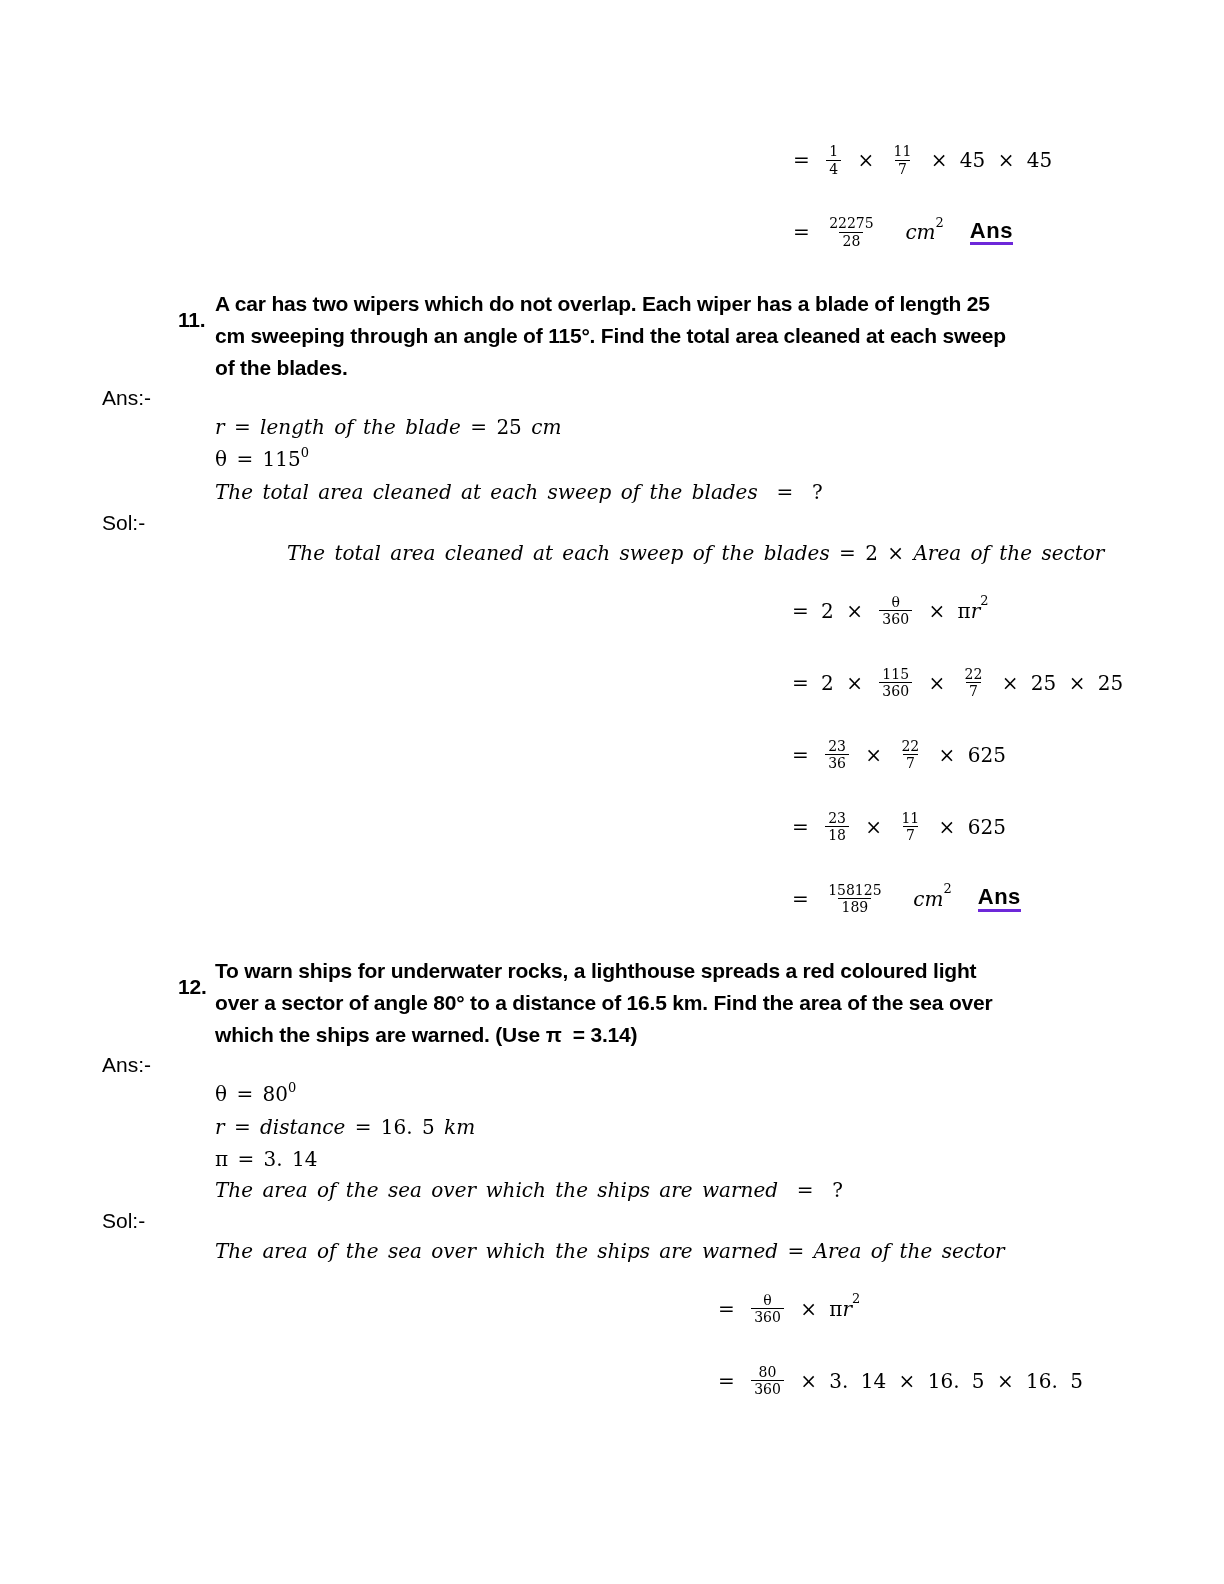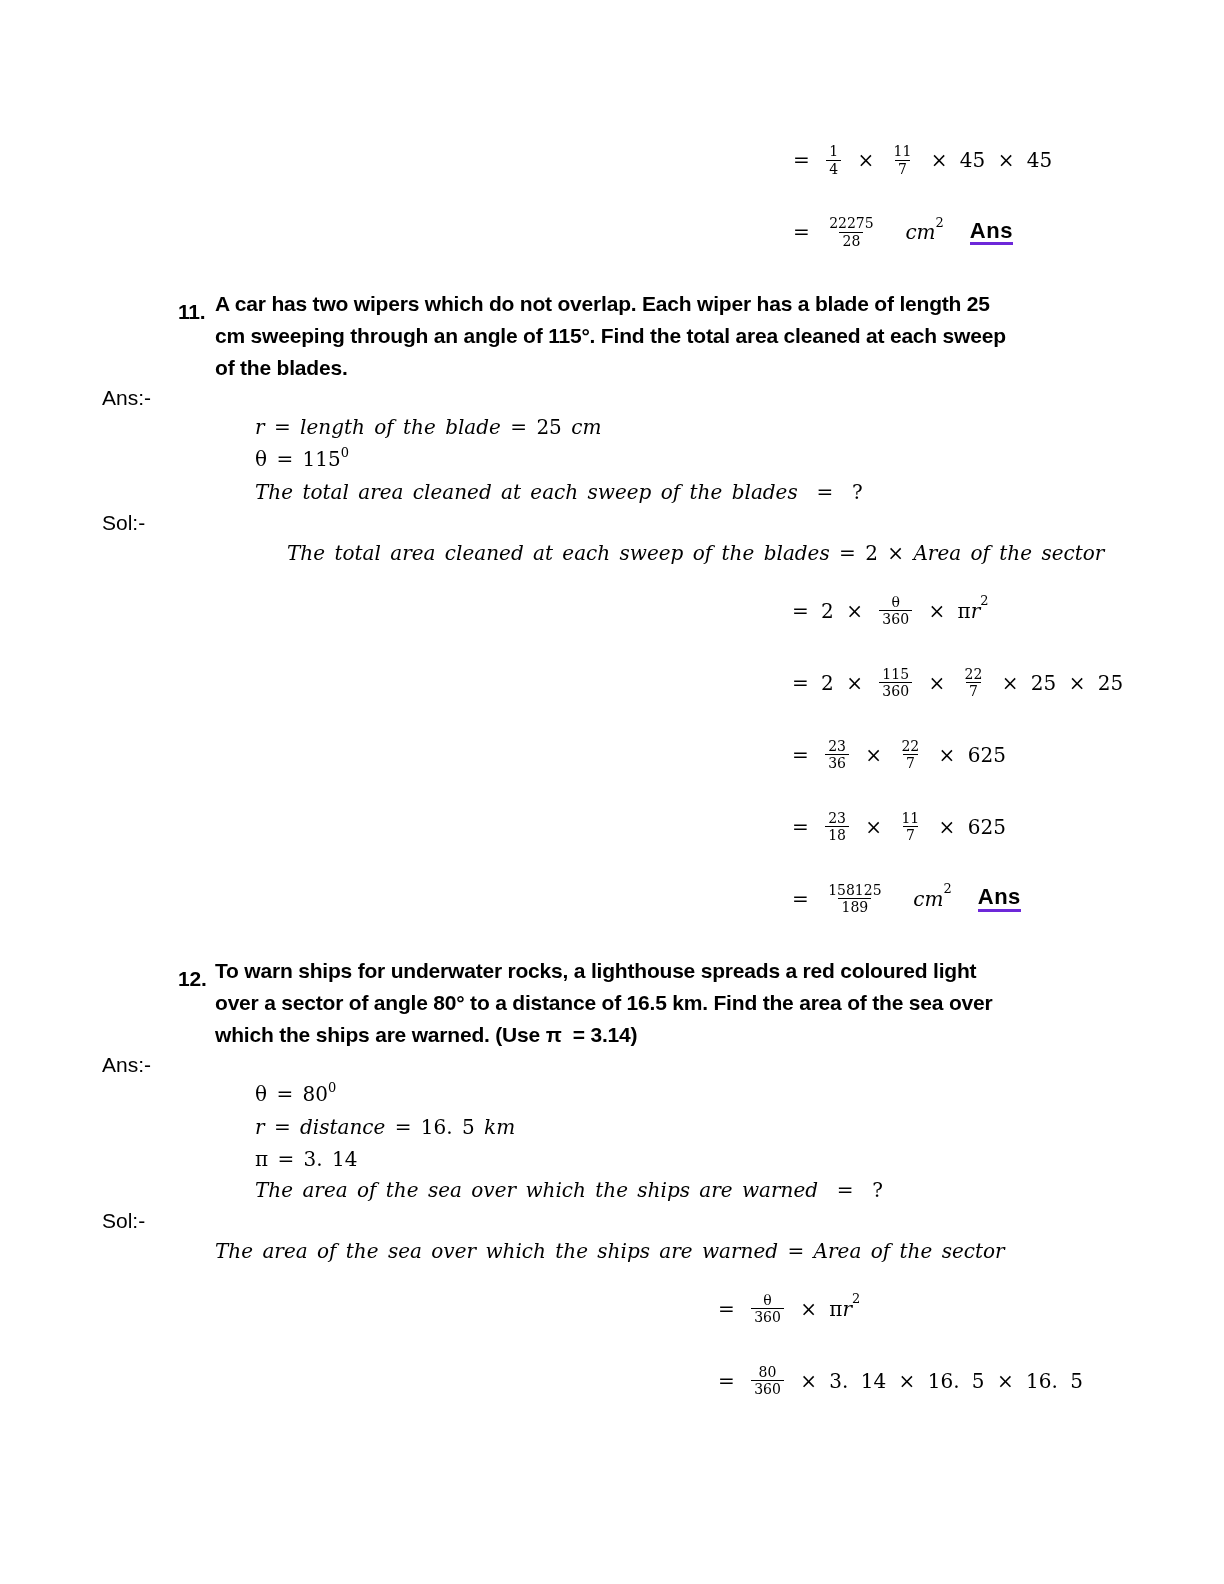--- a/index.html
+++ b/index.html
@@ -67,38 +67,37 @@
   
   .qblock { margin-top: 33px; }
   .qhead {
     position: relative;
     padding-left: 215px;
     font-weight: bold;
     font-size: 21px;
     letter-spacing: -0.2px;
     line-height: 32px;
   }
-  .qnum { position: absolute; left: 178px; top: 8px; }
+  .qnum { position: absolute; left: 178px; top: 16px; }
   .qline { white-space: pre; }
 
   
   .label {
     margin-left: 102px;
     font-size: 21px;
     line-height: 28px;
   }
 
   
   .mathline {
     font-family: "DejaVu Serif", serif;
     font-size: 20px;
     line-height: 31.5px;
     white-space: pre;
     word-spacing: 3px;
-    margin-left: 40px;
   }
   .mi { font-style: italic; }
   .given { margin-left: 215px; }
   .sol-intro-11 { margin-left: 287px; line-height: 32px; }
   .sol-intro-12 { margin-left: 215px; line-height: 32px; }
 </style>
 </head>
 <body>
 
 <div class="page">

